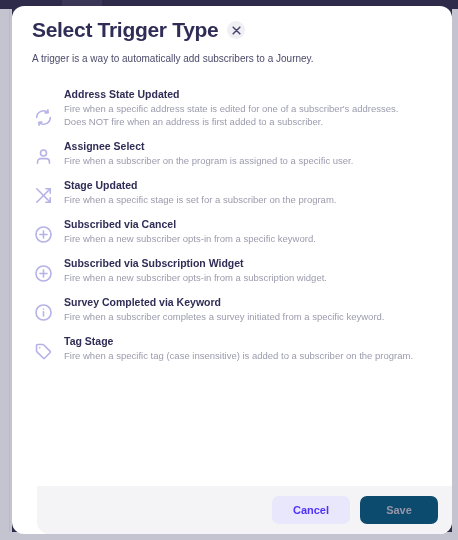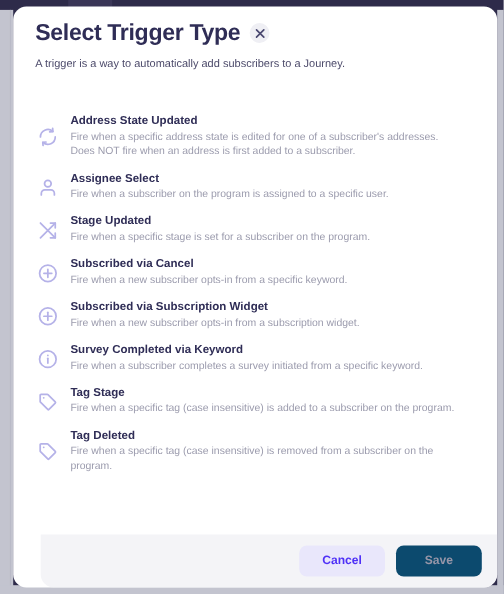--- a/index.html
+++ b/index.html
@@ -64,21 +64,20 @@
     position: absolute;
     left: 12px;
     top: 6px;
     width: 440px;
     height: 528px;
     background: #ffffff;
     border-radius: 12px;
     display: flex;
     flex-direction: column;
     overflow: hidden;
-    gap: 16px;
   }
 
   .modal-header {
     padding: 11px 20px 0 20px;
     flex: 0 0 auto;
   }
   .title-row {
     display: flex;
     align-items: center;
     gap: 9px;
@@ -115,21 +114,21 @@
   .trigger-list {
     flex: 1 1 auto;
     overflow: hidden;
     padding: 16px 20px 4px 20px;
   }
   .trigger-item {
     display: flex;
     gap: 10px;
     padding: 5px 0 6px 0;
     cursor: pointer;
-    align-items: center;
+    align-items: flex-end;
   }
   .trigger-icon {
     flex: 0 0 22px;
     width: 22px;
     height: 22px;
     display: flex;
     align-items: center;
     justify-content: center;
     margin-top: 2px;
   }
@@ -302,32 +301,20 @@
             <path d="M11.4 3.2H4.2a1 1 0 0 0-1 1v7.2a1 1 0 0 0 .3.7l8.4 8.4a1 1 0 0 0 1.4 0l7.2-7.2a1 1 0 0 0 0-1.4L12.1 3.5a1 1 0 0 0-.7-.3z"></path>
             <line x1="7.2" y1="7.2" x2="7.3" y2="7.2"></line>
           </svg>
         </span>
         <div class="trigger-text">
           <div class="trigger-name">Tag Stage</div>
           <div class="trigger-desc">Fire when a specific tag (case insensitive) is added to a subscriber on the program.</div>
         </div>
       </div>
 
-      <div class="trigger-item">
-        <span class="trigger-icon">
-          <svg width="19" height="19" viewBox="0 0 24 24" fill="none" stroke="#b5b2e8" stroke-width="2" stroke-linecap="round" stroke-linejoin="round">
-            <path d="M11.4 3.2H4.2a1 1 0 0 0-1 1v7.2a1 1 0 0 0 .3.7l8.4 8.4a1 1 0 0 0 1.4 0l7.2-7.2a1 1 0 0 0 0-1.4L12.1 3.5a1 1 0 0 0-.7-.3z"></path>
-            <line x1="7.2" y1="7.2" x2="7.3" y2="7.2"></line>
-          </svg>
-        </span>
-        <div class="trigger-text">
-          <div class="trigger-name">Tag Deleted</div>
-          <div class="trigger-desc">Fire when a specific tag (case insensitive) is removed from a subscriber on the program.</div>
-        </div>
-      </div>
 
     </div>
 
     <div class="modal-footer">
       <button class="btn btn-cancel">Cancel</button>
       <button class="btn btn-save">Save</button>
     </div>
 
   </div>
 </div>

